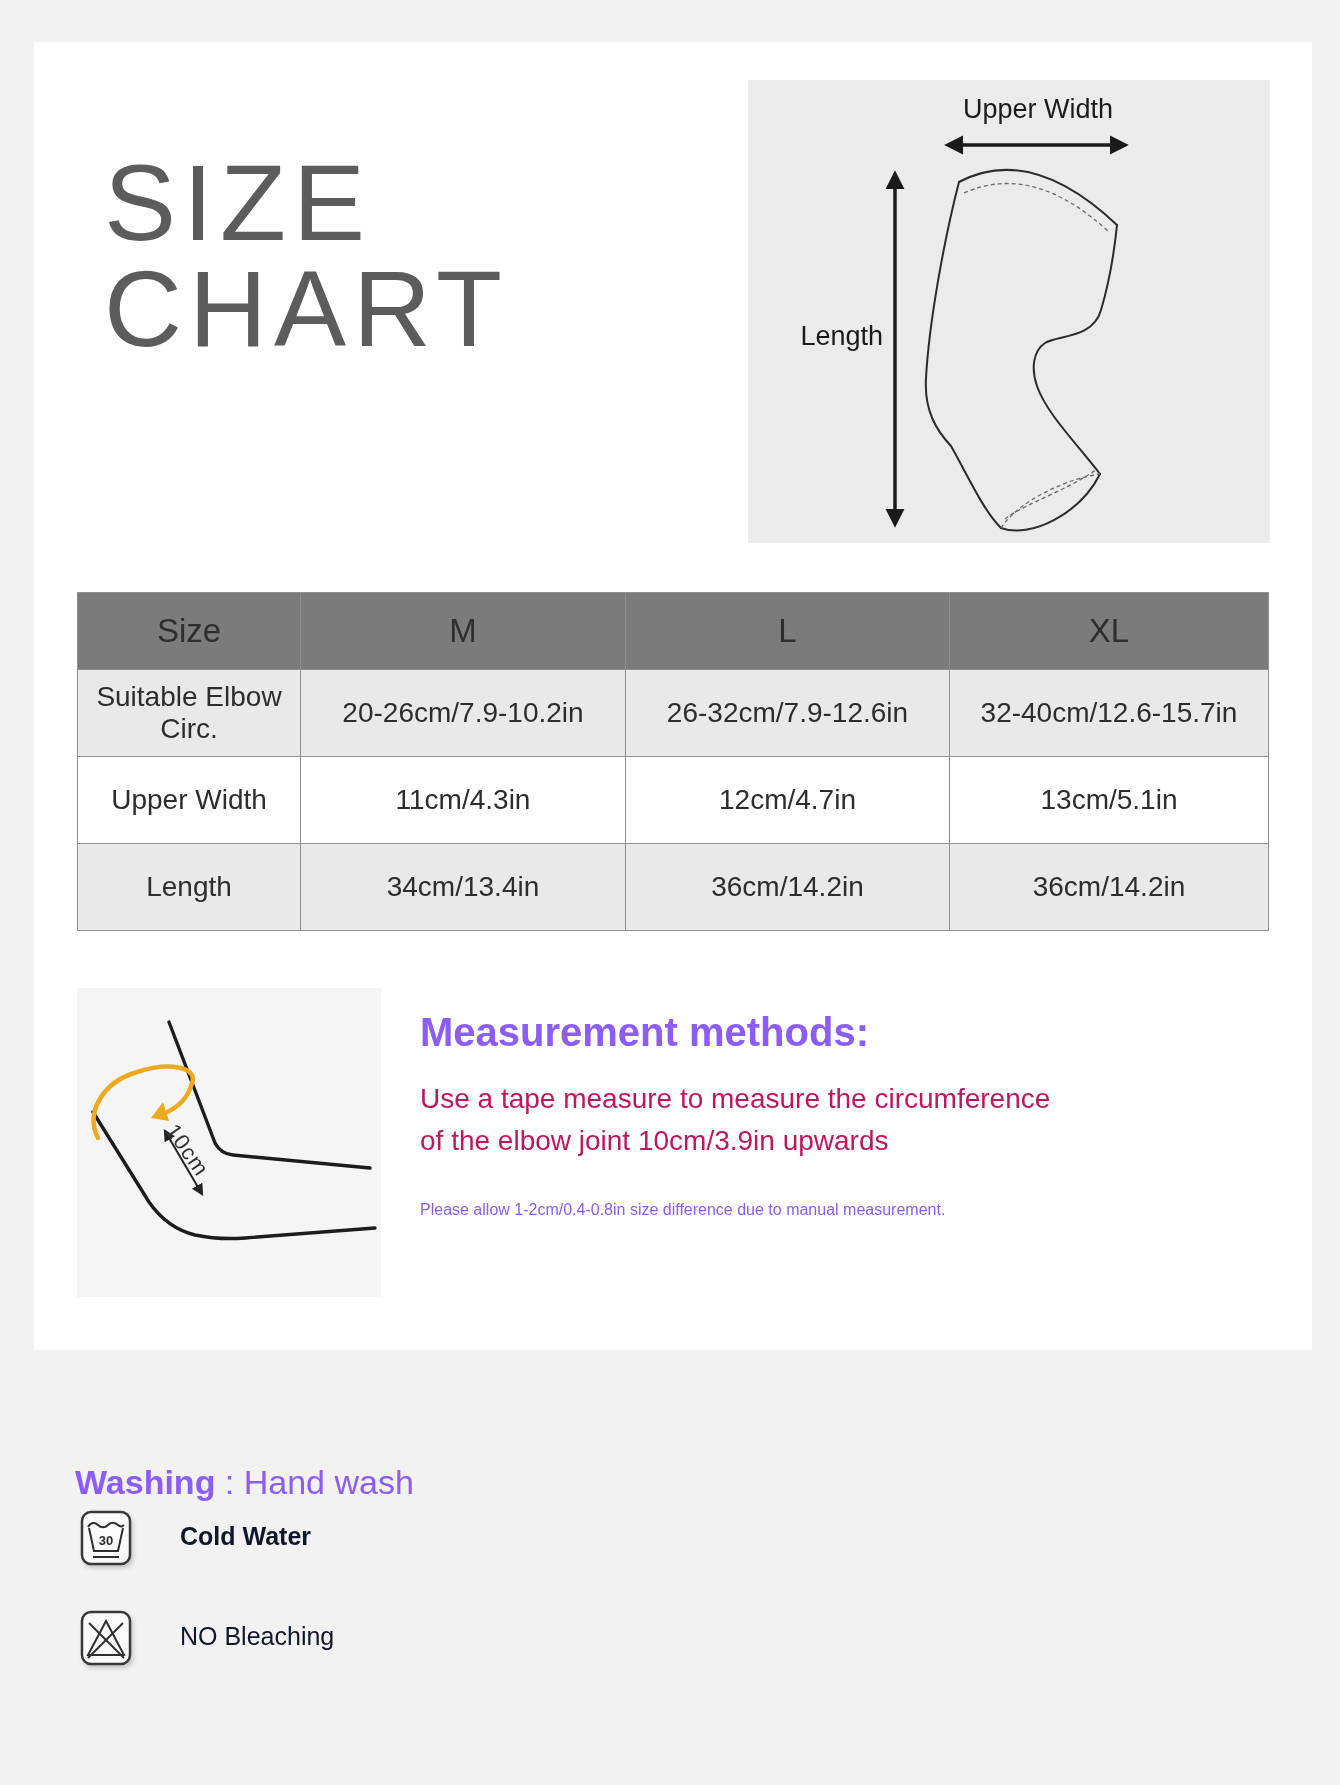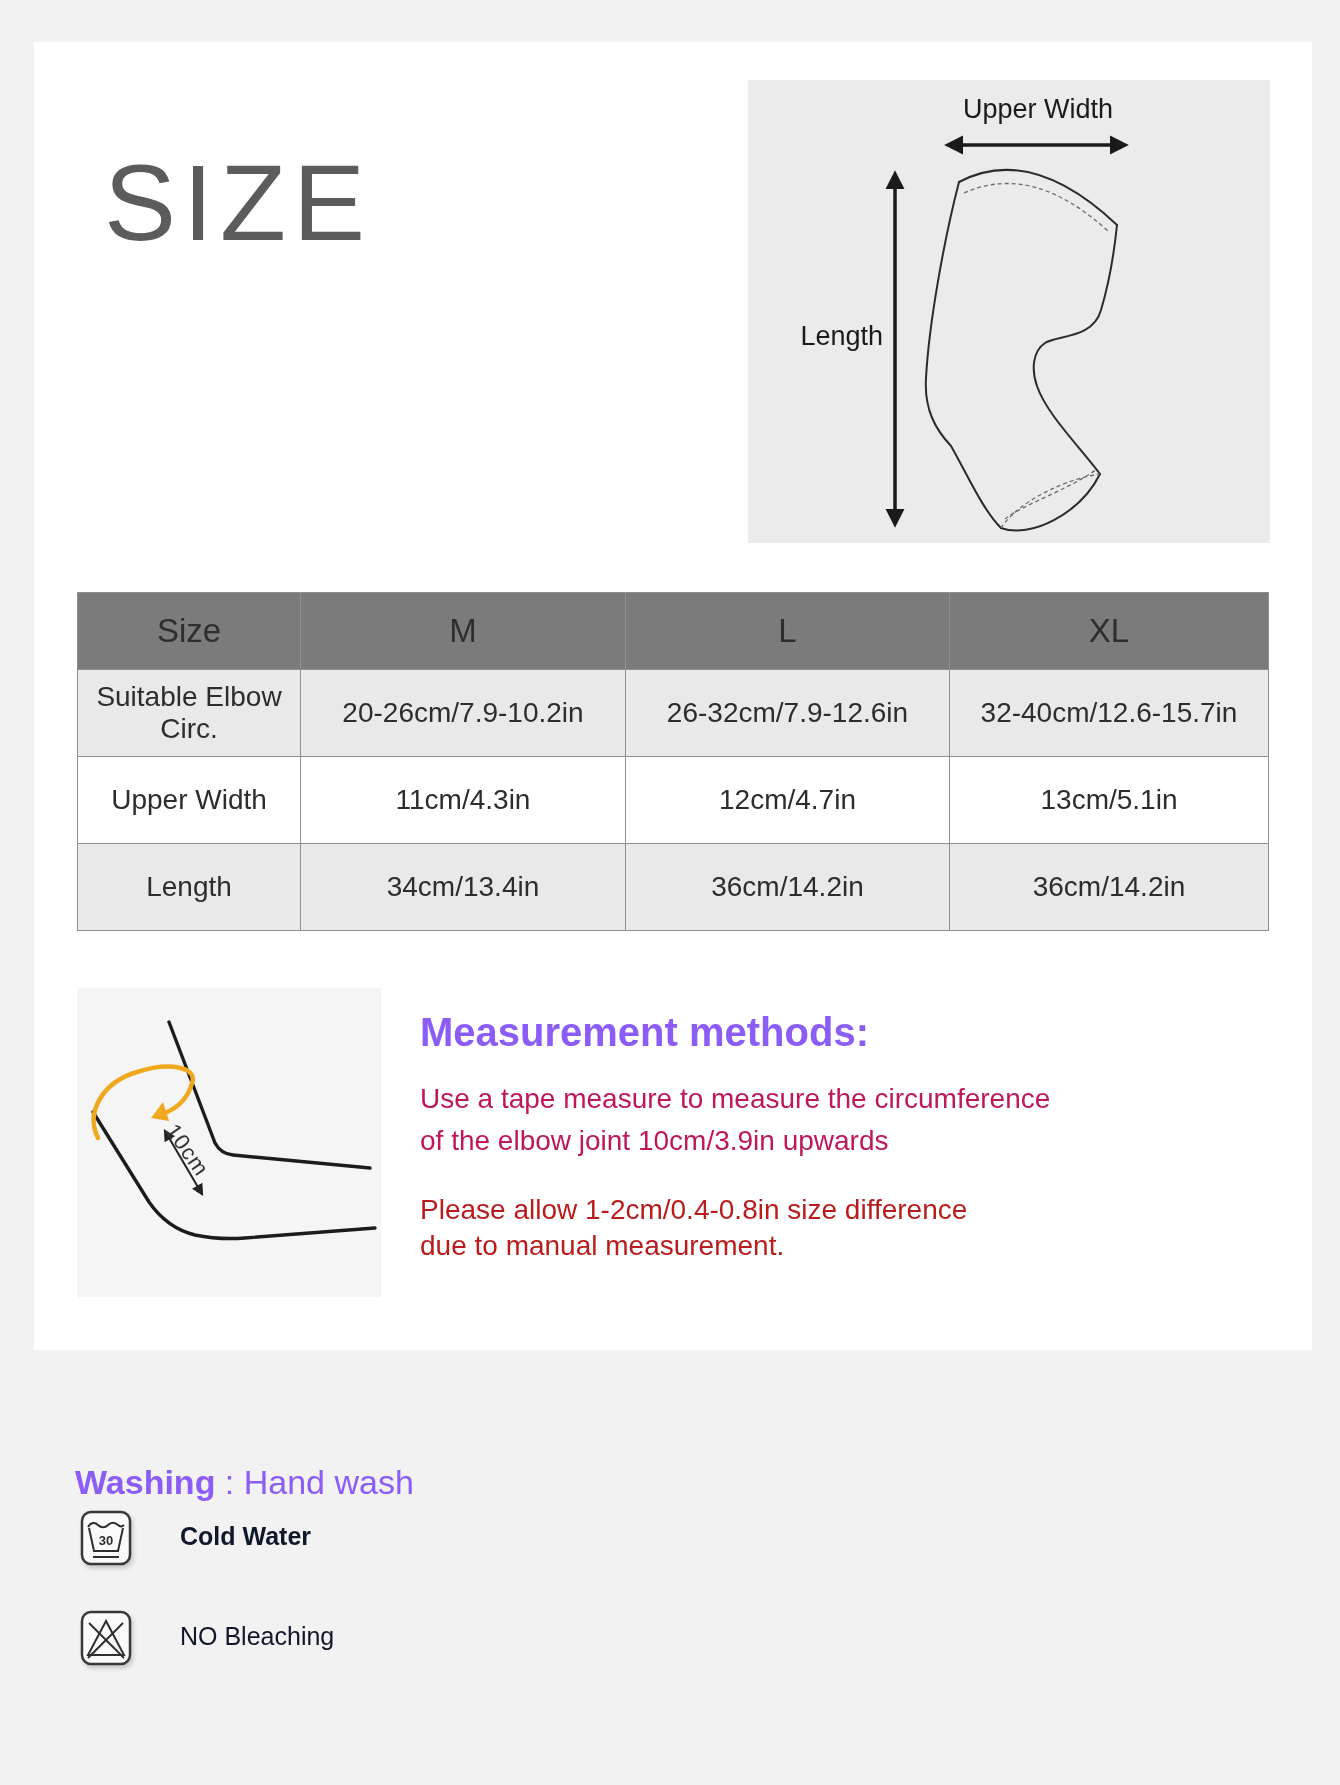--- a/index.html
+++ b/index.html
@@ -27,38 +27,39 @@
   .size-table td{height:86px;font-size:28px;}
   .row-shade td{background:#e9e9e9;}
   .row-plain td{background:#ffffff;}
 
   
   .measure-panel{position:absolute;left:77px;top:988px;width:304px;height:309px;background:#f5f5f5;}
   .rot-label{position:absolute;left:104px;top:131px;font-size:22px;color:#333;
              transform:rotate(55deg);transform-origin:0 0;letter-spacing:1px;}
   .m-heading{position:absolute;left:420px;top:1010px;font-size:40px;font-weight:700;color:#8b5cf6;}
   .m-body{position:absolute;left:420px;top:1078px;width:645px;font-size:28px;line-height:42px;color:#be185d;}
-  .m-note{position:absolute;left:420px;top:1192px;width:600px;font-size:28px;line-height:36px;color:#b91c1c;}
+  .m-note{position:absolute;left:420px;top:1192px;width:600px;font-size:16px;line-height:36px;color:#8b5cf6;}
 
   
   .wash-heading{position:absolute;left:75px;top:1463px;font-size:34px;color:#8b5cf6;}
   .wash-heading .b{font-weight:700;}
   .wash-item{position:absolute;left:80px;width:600px;height:56px;}
   .wash-item .icon{position:absolute;left:0;top:0;filter:drop-shadow(2px 3px 2px rgba(0,0,0,0.18));}
   .wash-item .wlabel{position:absolute;left:100px;top:12px;font-size:25px;color:#0f172a;}
   .wi-1{top:1510px;font-weight:bold;} .wi-2{top:1610px;} .wi-3{top:1800px;text-decoration:underline;}
 </style>
 </head>
 <body>
 
 <div class="page">
   <div class="white-area"></div>
 
   <div class="title">
     <div>SIZE</div>
+    <div>CHART</div>
   </div>
 
   <div class="sleeve-panel">
     <svg class="sleeve-svg" width="522" height="463" viewBox="0 0 522 463">
       <defs>
         <marker id="ah" viewBox="0 0 10 10" refX="8" refY="5" markerWidth="5.5" markerHeight="5.5" orient="auto-start-reverse">
             <path d="M0 0 L10 5 L0 10 Z" fill="#1a1a1a"></path>
           </marker>
       </defs>
       <line x1="200" y1="65" x2="377" y2="65" stroke="#1a1a1a" stroke-width="3.5" marker-start="url(#ah)" marker-end="url(#ah)"></line>

